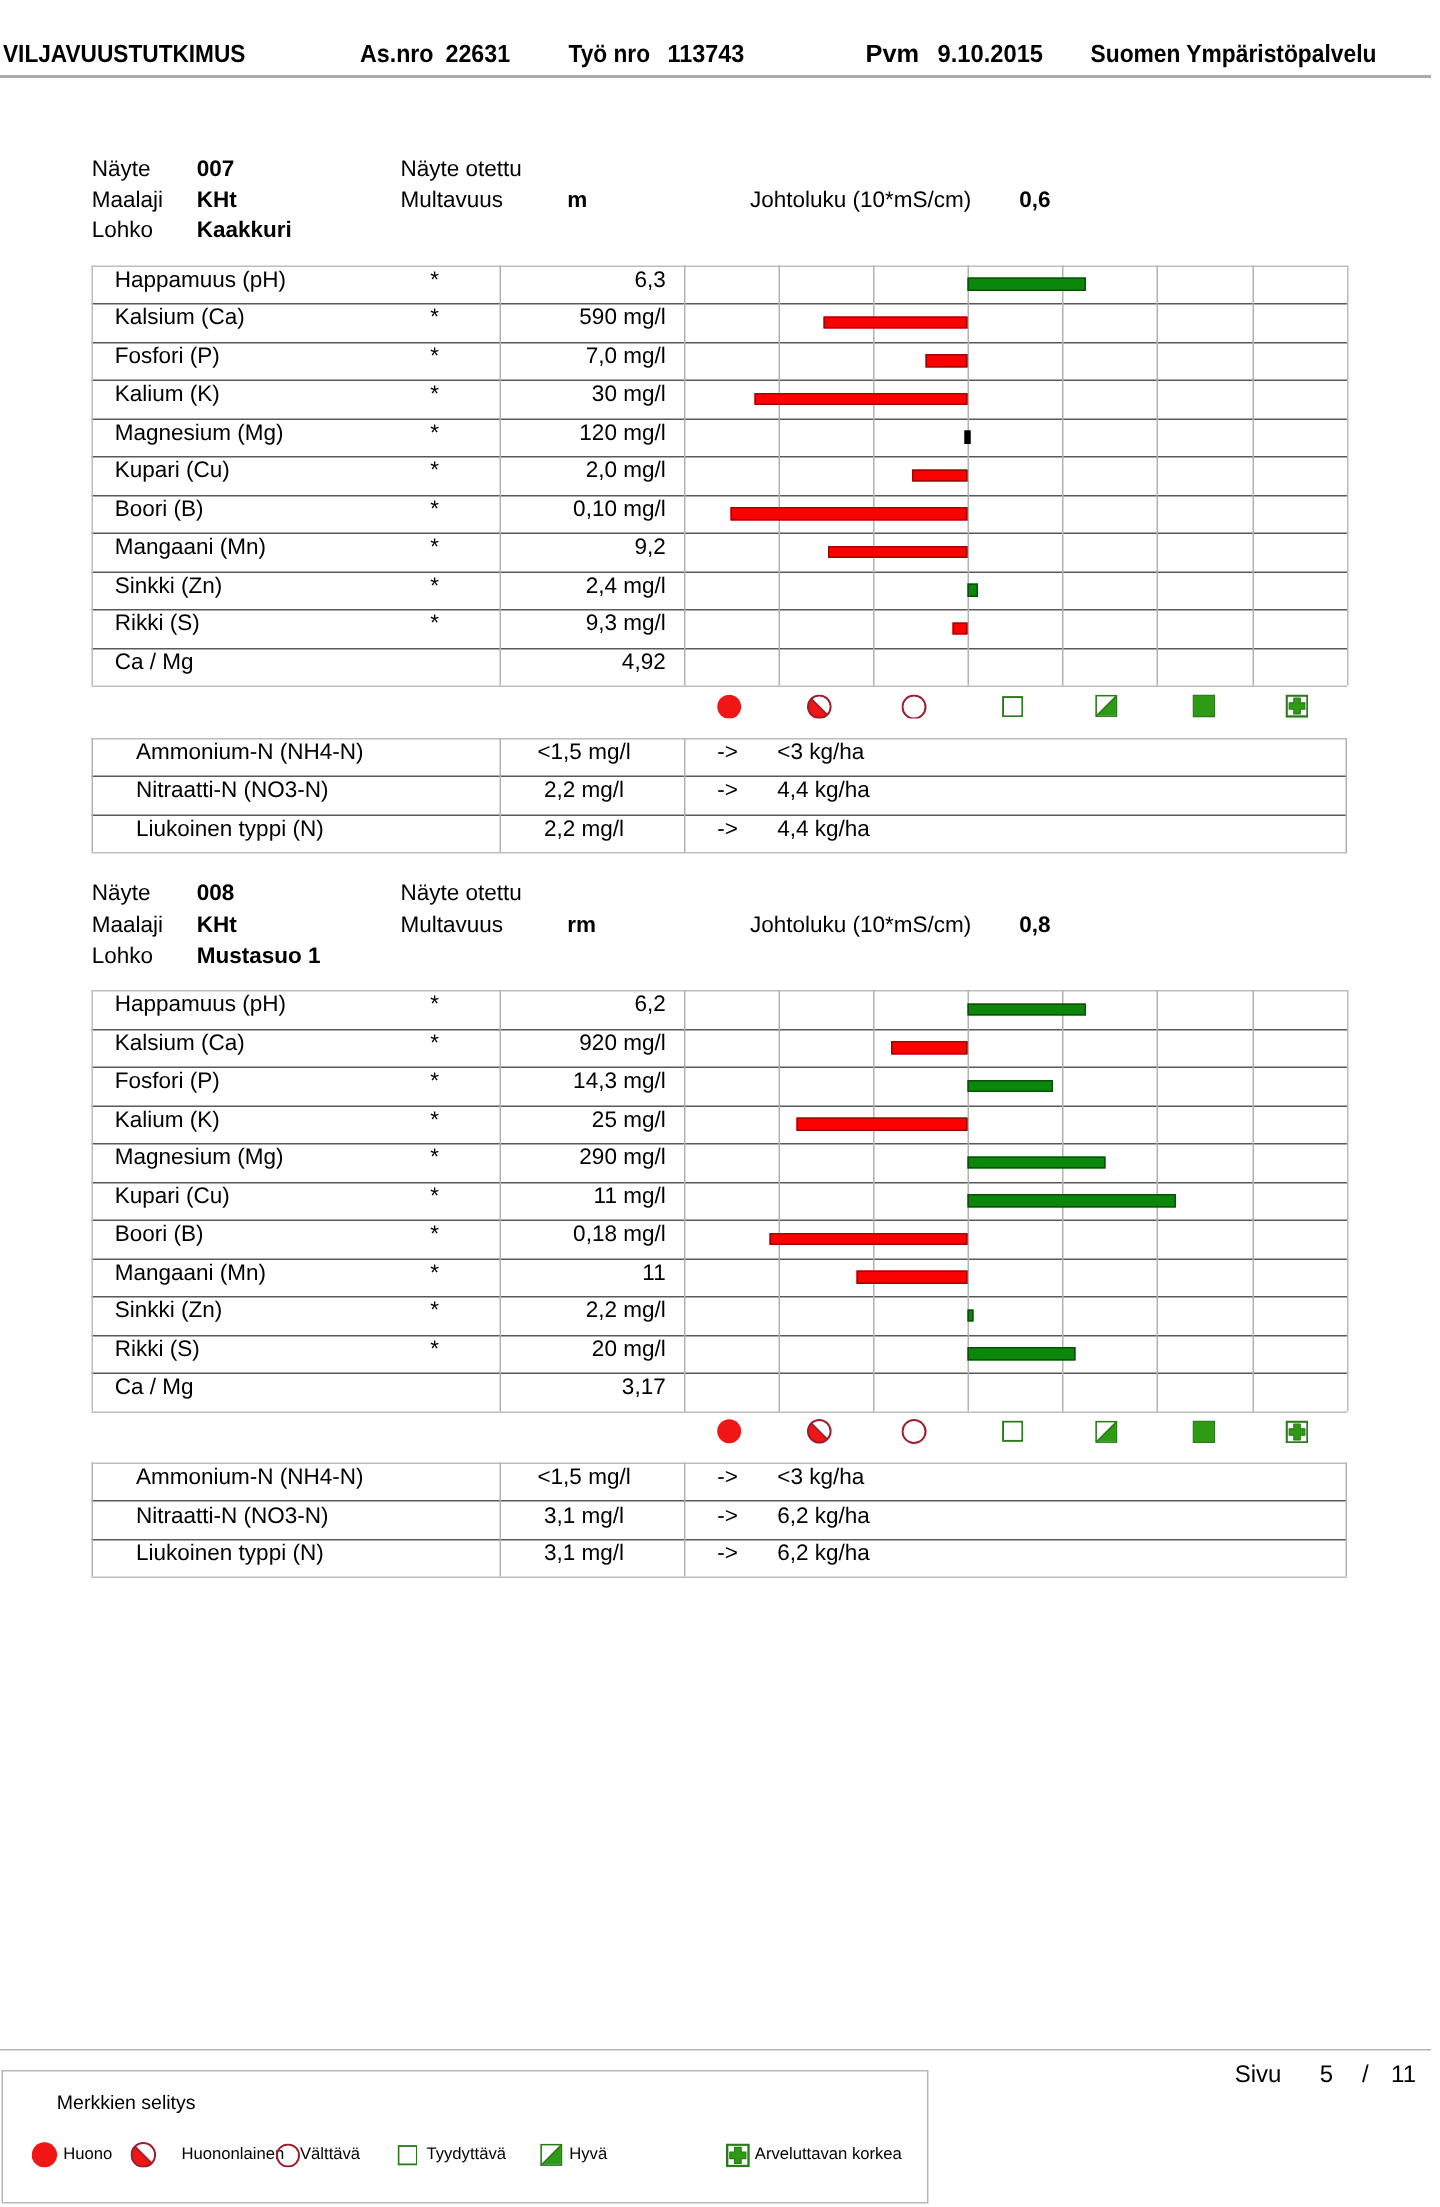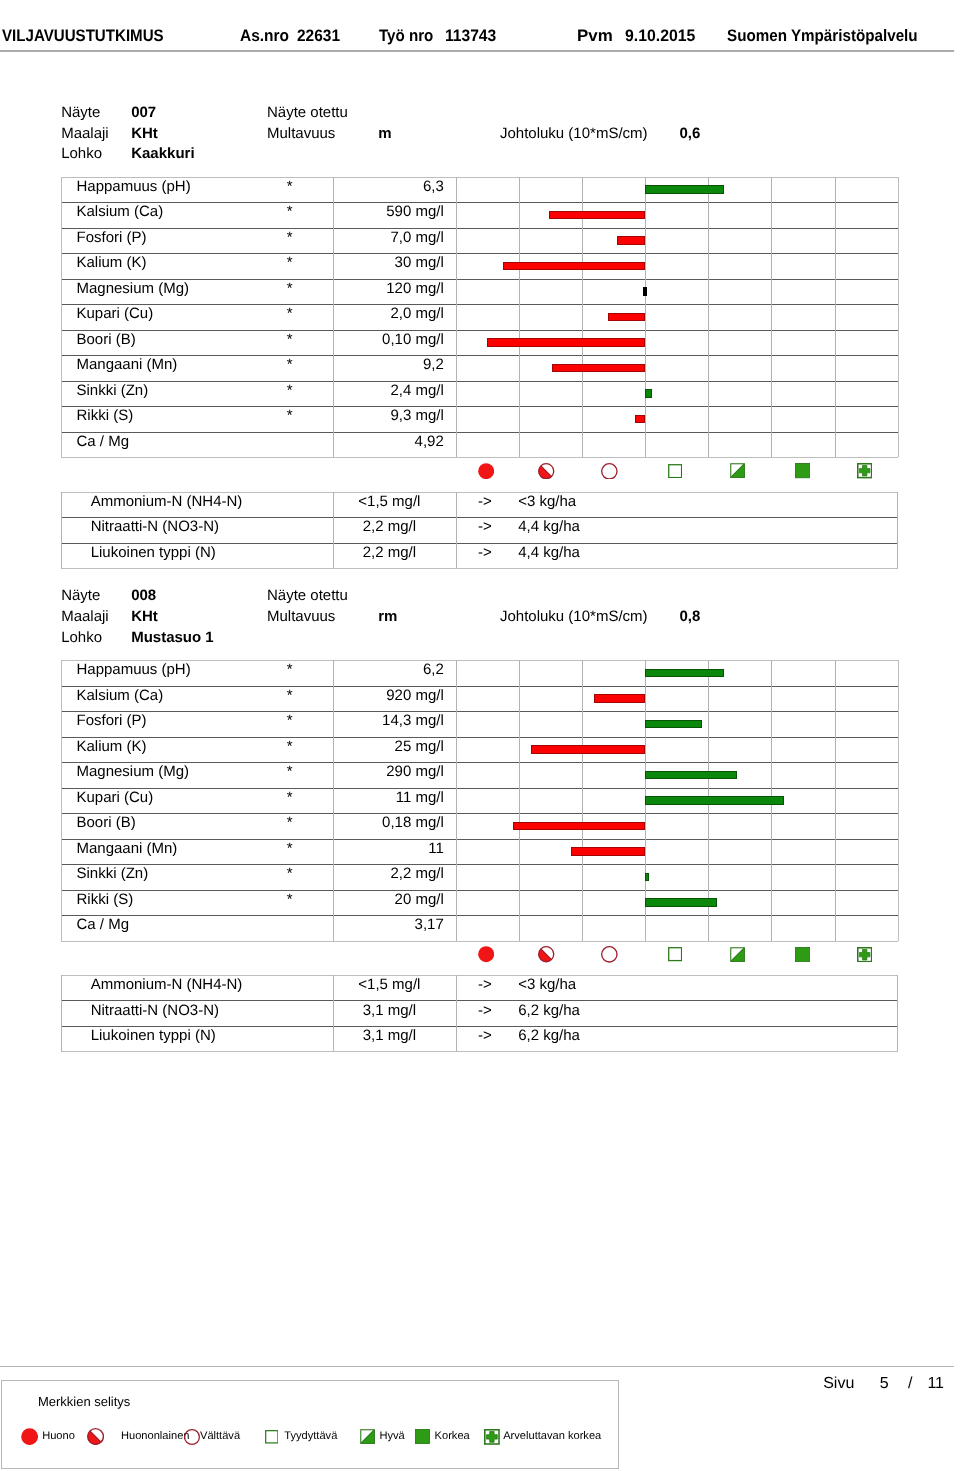--- a/index.html
+++ b/index.html
@@ -444,28 +444,20 @@
       <div class="lg-ic" style="left:359.60px;top:0.90px;width:15.2px;height:15.2px">
         <svg viewBox="0 0 100 100" width="15.2" height="15.2" style="display:block">
           <rect x="5" y="5" width="90" height="90" fill="#ffffff" stroke="#2B7A19" stroke-width="7"></rect>
           <path d="M92 8 L92 92 L8 92 Z" fill="#2E9B15"></path>
           <path d="M8 92 L92 8" stroke="#2B7A19" stroke-width="7" fill="none"></path>
         </svg>
       </div>
       <div class="lg-tx" style="left:379.5px">Hyvä</div>
     </div>
     <div class="lg-item" style="left:0px;width:620px">
-      <div class="lg-ic" style="left:414.85px;top:1.05px;width:14.9px;height:14.9px">
-        <svg viewBox="0 0 100 100" width="14.9" height="14.9" style="display:block">
-          <rect x="3" y="3" width="94" height="94" fill="#2E9B15" stroke="#2B7A19" stroke-width="6"></rect>
-        </svg>
-      </div>
-      <div class="lg-tx" style="left:434.6px">Korkea</div>
-    </div>
-    <div class="lg-item" style="left:0px;width:620px">
       <div class="lg-ic" style="left:483.90px;top:0.60px;width:15.8px;height:15.8px">
         <svg viewBox="0 0 100 100" width="15.8" height="15.8" style="display:block">
           <rect x="5" y="5" width="90" height="90" fill="#ffffff" stroke="#2B7A19" stroke-width="10"></rect>
           <path d="M36 16 h28 v20 h20 v28 h-20 v20 h-28 v-20 h-20 v-28 h20 Z" fill="#2E9B15" stroke="#2B7A19" stroke-width="5" stroke-linejoin="round"></path>
         </svg>
       </div>
       <div class="lg-tx" style="left:503.2px">Arveluttavan korkea</div>
     </div>
   </div>
 

